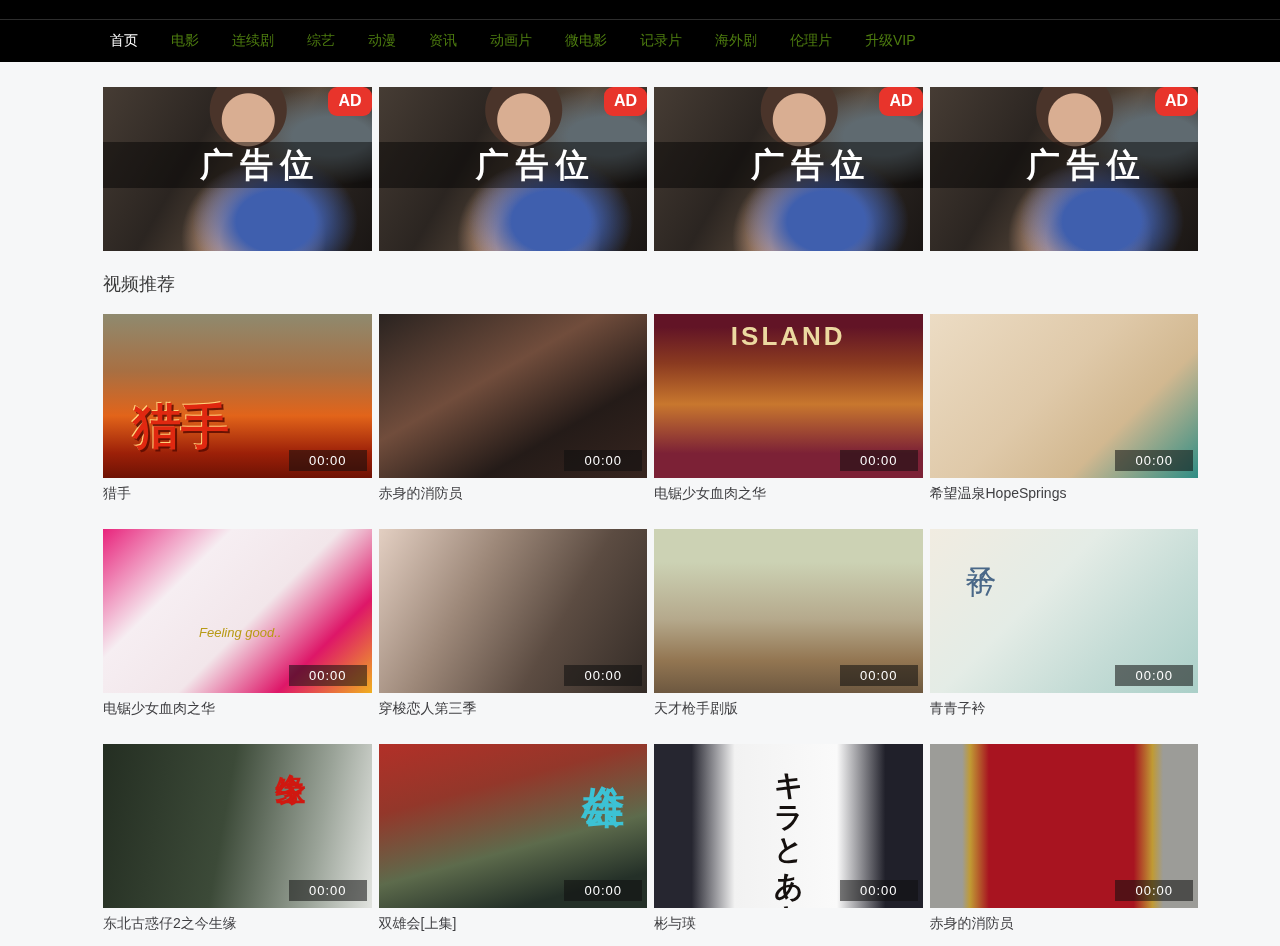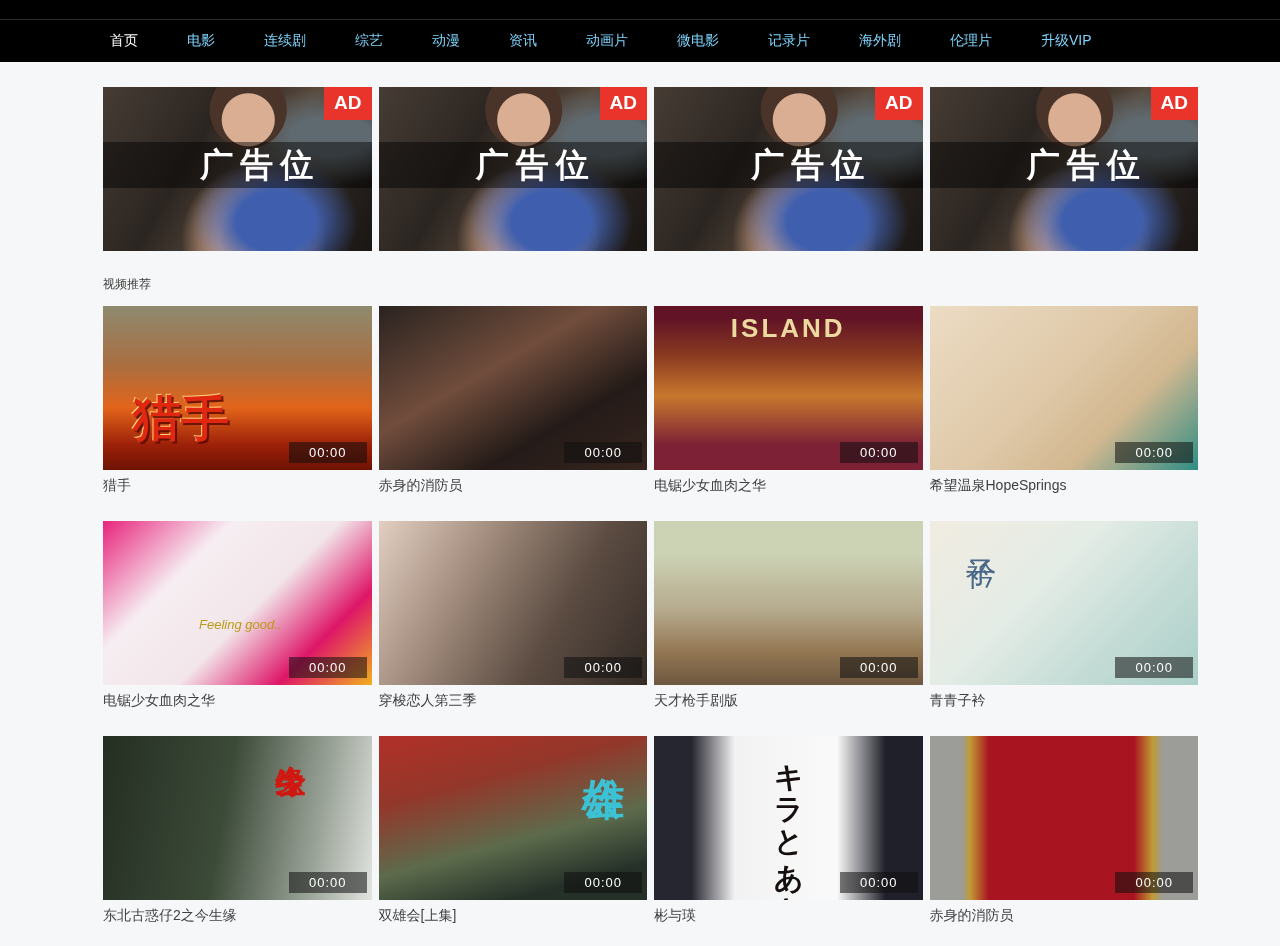--- a/index.html
+++ b/index.html
@@ -7,24 +7,24 @@
   body {
     background: #f6f7f8;
     font-family: "Liberation Sans", "DejaVu Sans", sans-serif;
     padding-bottom: 13px;
   }
   
   .top-strip { height: 20px; background: #000; border-bottom: 1px solid #2d2d2d; }
   .navbar {
     height: 42px; background: #000;
     display: flex; align-items: center;
-    padding-left: 110px; gap: 49px;
+    padding-left: 110px; gap: 33px;
   }
   .nav-item {
-    color: #7dd3fc; font-size: 14px; text-decoration: none; cursor: pointer;
+    color: #4d7c0f; font-size: 14px; text-decoration: none; cursor: pointer;
     white-space: nowrap;
   }
   .nav-item.active { color: #ffffff; }
   
   .container { width: 1095px; margin-left: 103px; }
   
   .ad-row {
     display: grid; grid-template-columns: repeat(4, 1fr); gap: 7px;
     margin-top: 25px;
   }
@@ -43,26 +43,27 @@
     position: absolute; top: 55px; left: 0; right: 0; height: 46px;
     background: rgba(0,0,0,0.45);
     display: flex; align-items: center; justify-content: center; padding-left: 39px;
   }
   .ad-band span {
     color: #fff; font-size: 33px; font-weight: 600; letter-spacing: 7px;
     text-indent: 7px;
   }
   .ad-badge {
     position: absolute; top: 0; right: 0;
-    color: #fff; font-size: 19px; font-weight: bold;
+    color: #fff; font-size: 16px; font-weight: bold;
     padding: 5px 10px 6px;
+    border-radius: 9px;
   }
   
   .section-title {
-    margin: 24px 0 12px; font-size: 12px; font-weight: 400; color: #3c3c3c;
+    margin: 24px 0 20px; font-size: 18px; font-weight: 400; color: #3c3c3c;
     line-height: 19px;
   }
   
   .video-grid {
     display: grid; grid-template-columns: repeat(4, 1fr);
     column-gap: 7px; row-gap: 27px;
   }
   .video-card { cursor: pointer; }
   .thumb {
     position: relative; height: 164px; overflow: hidden;

